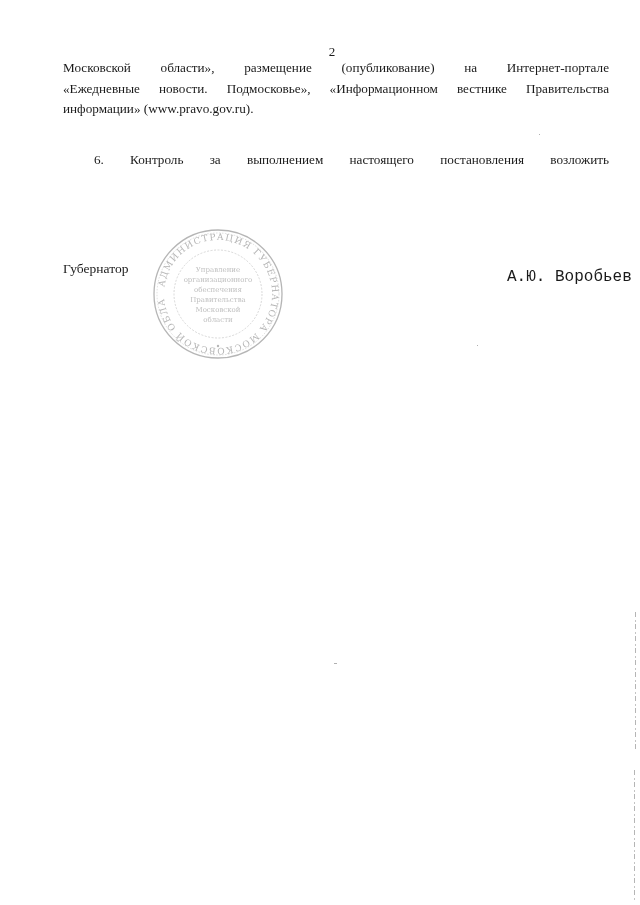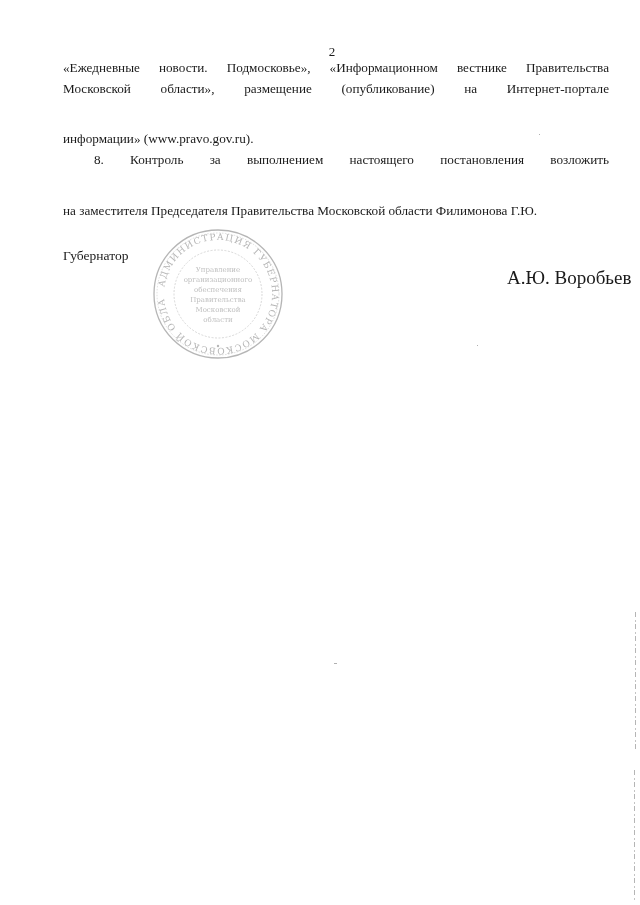--- a/index.html
+++ b/index.html
@@ -34,36 +34,37 @@
       text-align-last: left;
     }
     .para1 { top: 58px; }
     .para2 { top: 150px; text-indent: 31px; }
     .line {
       display: block;
       text-align: justify;
       text-align-last: justify;
       white-space: nowrap;
     }
-    .line.last { text-align-last: left; margin-top: 30px; }
+    .line.last { text-align-last: left; }
     .signature-block {
       position: absolute;
-      top: 245px;
+      top: 258px;
       left: 63px;
       font-size: 13.5px;
       line-height: 21px;
       text-align: center;
     }
     .signer-name {
       position: absolute;
       top: 267px;
       left: 507px;
-      font-size: 19px;
+      font-size: 16px;
       line-height: 21px;
       white-space: nowrap;
+      font-family: Liberation Mono, monospace;
     }
     .stamp {
       position: absolute;
       top: 228px;
       left: 152px;
       width: 132px;
       height: 132px;
       opacity: 0.55;
     }
     .stamp svg { width: 100%; height: 100%; }
@@ -79,28 +80,27 @@
     }
   </style>
 </head>
 <body>
 
 <div>
 
   <div class="page-number">2</div>
 
   <div class="para para1">
+    <span class="line">Московской области», размещение (опубликование) на Интернет-портале</span>
     <span class="line">«Ежедневные новости. Подмосковье», «Информационном вестнике Правительства</span>
-    <span class="line">Московской области», размещение (опубликование) на Интернет-портале</span>
     <span class="line last">информации» (www.pravo.gov.ru).</span>
   </div>
 
   <div class="para para2">
-    <span class="line" style="text-indent:31px;">8. Контроль за выполнением настоящего постановления возложить</span>
-    <span class="line last" style="text-indent:0;">на заместителя Председателя Правительства Московской области Филимонова Г.Ю.</span>
+    <span class="line" style="text-indent:31px;">6. Контроль за выполнением настоящего постановления возложить</span>
   </div>
 
   <div class="signature-block">
     <div>Губернатор</div>
   </div>
 
   <div class="signer-name">А.Ю. Воробьев</div>
 
   <div class="stamp">
     <svg viewBox="0 0 132 132" xmlns="http://www.w3.org/2000/svg">

